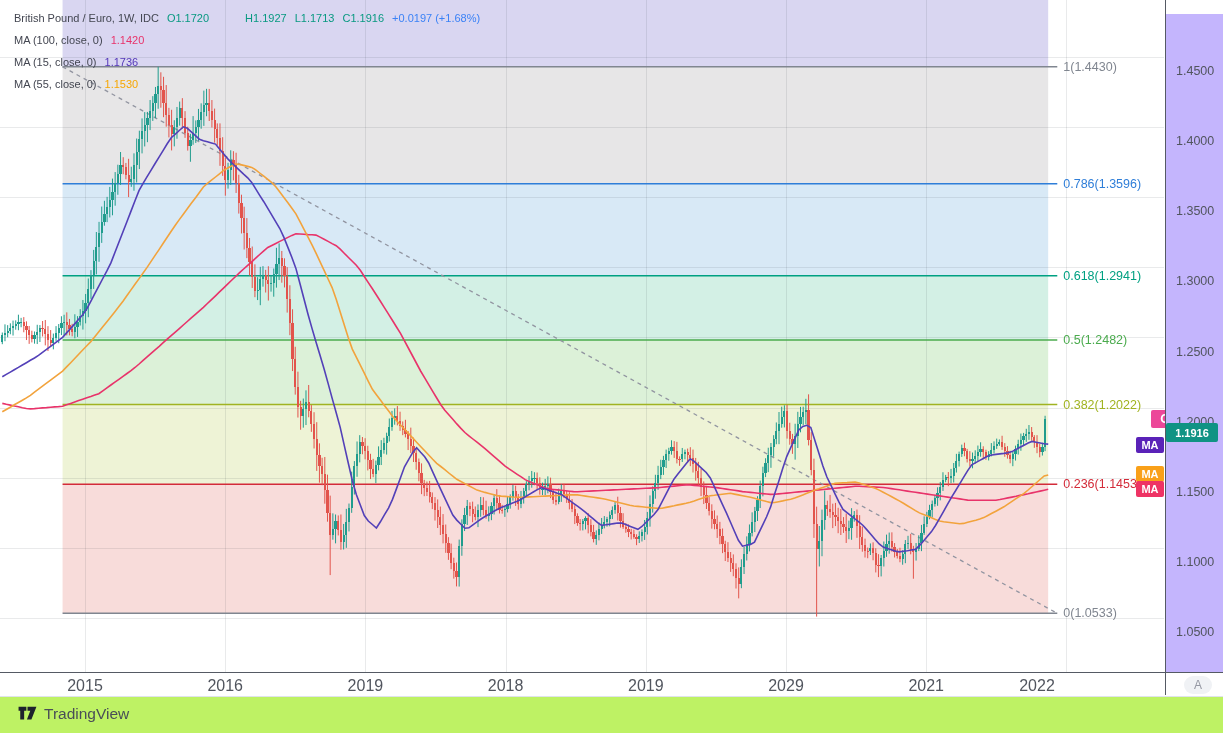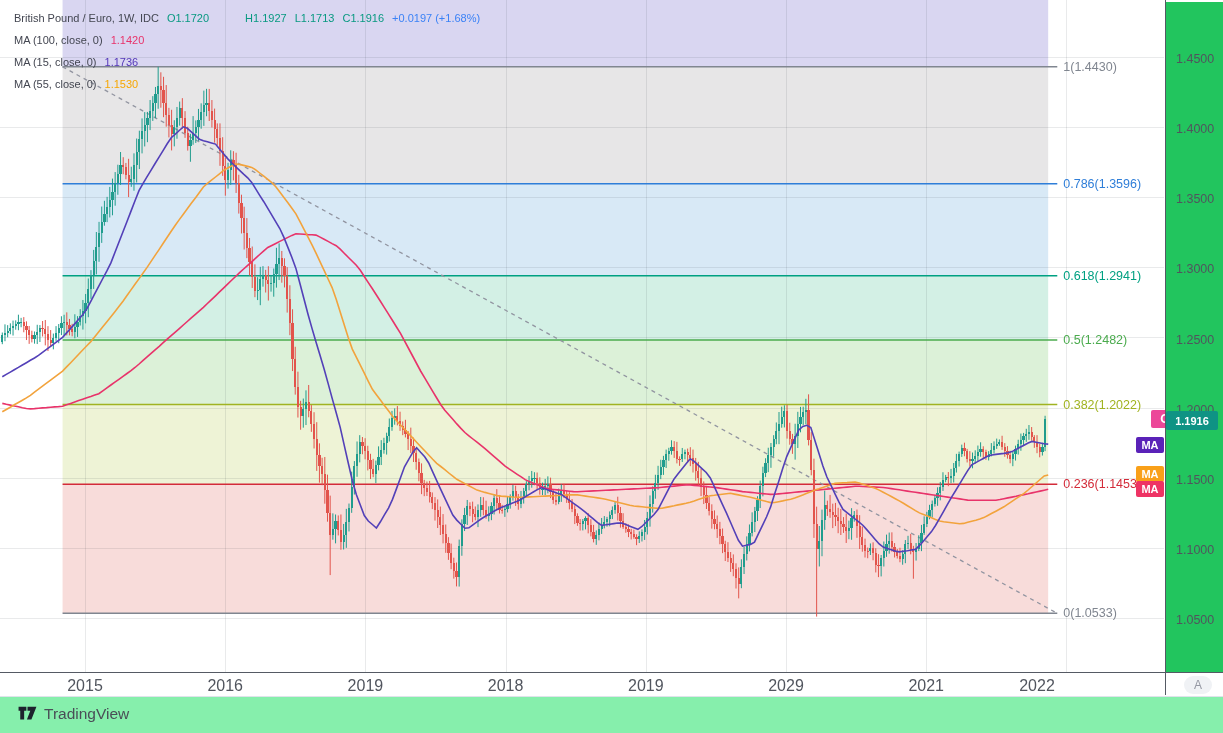--- a/index.html
+++ b/index.html
@@ -3,32 +3,32 @@
 <meta charset="utf-8">
 <style>
   html,body{margin:0;padding:0;background:#fff;}
   .app{position:relative;width:1223px;height:733px;background:#fff;overflow:hidden;
        font-family:"Liberation Sans","DejaVu Sans",sans-serif;}
   .pane{position:absolute;left:0;top:0;width:1165px;height:672px;overflow:hidden;}
   #chart-svg{position:absolute;left:0;top:0;}
   .legend{position:absolute;left:14px;top:7px;z-index:30;pointer-events:none;}
   .lrow{height:22px;display:flex;align-items:center;white-space:nowrap;font-size:11px;color:#434651;}
   .lrow .gap{margin-left:8px;}
-  .price-scale{position:absolute;left:1166px;top:2px;width:57px;height:672px;background:#22c55e;}
+  .price-scale{position:absolute;left:1166px;top:14px;width:57px;height:672px;background:#c4b5fd;}
   .scale-border{position:absolute;left:1165px;top:0;width:1px;height:695px;background:#555a64;z-index:20;}
   .ptick{position:absolute;left:10px;font-size:12.5px;color:#51555e;z-index:2;}
   .badge{position:absolute;z-index:6;display:flex;align-items:center;justify-content:center;
          color:#fff;font-weight:bold;border-radius:2px;}
   .time-axis{position:absolute;left:0;top:672px;width:1223px;height:23px;background:#fff;
              border-top:1px solid #555a64;border-bottom:1px solid #e0e3eb;z-index:15;}
   .ytick{position:absolute;top:4px;width:40px;text-align:center;font-size:16px;color:#51555e;}
   .a-button{position:absolute;left:1184px;top:3px;width:28px;height:18px;border-radius:9px;
             background:#f0f2f5;color:#9598a3;font-size:12px;display:flex;align-items:center;
             justify-content:center;}
-  .footer{position:absolute;left:0;top:696px;width:1223px;height:37px;background:#86efac;}
+  .footer{position:absolute;left:0;top:696px;width:1223px;height:37px;background:#bef264;}
   .logo{position:absolute;left:18px;top:9px;display:flex;align-items:center;cursor:pointer;}
   .logo-text{margin-left:7px;font-size:15.5px;font-weight:500;color:#4a4e57;}
 </style>
 </head>
 <body>
 
 <div class="app">
 
   <div class="pane">
     <svg id="chart-svg" width="1165" height="672">

